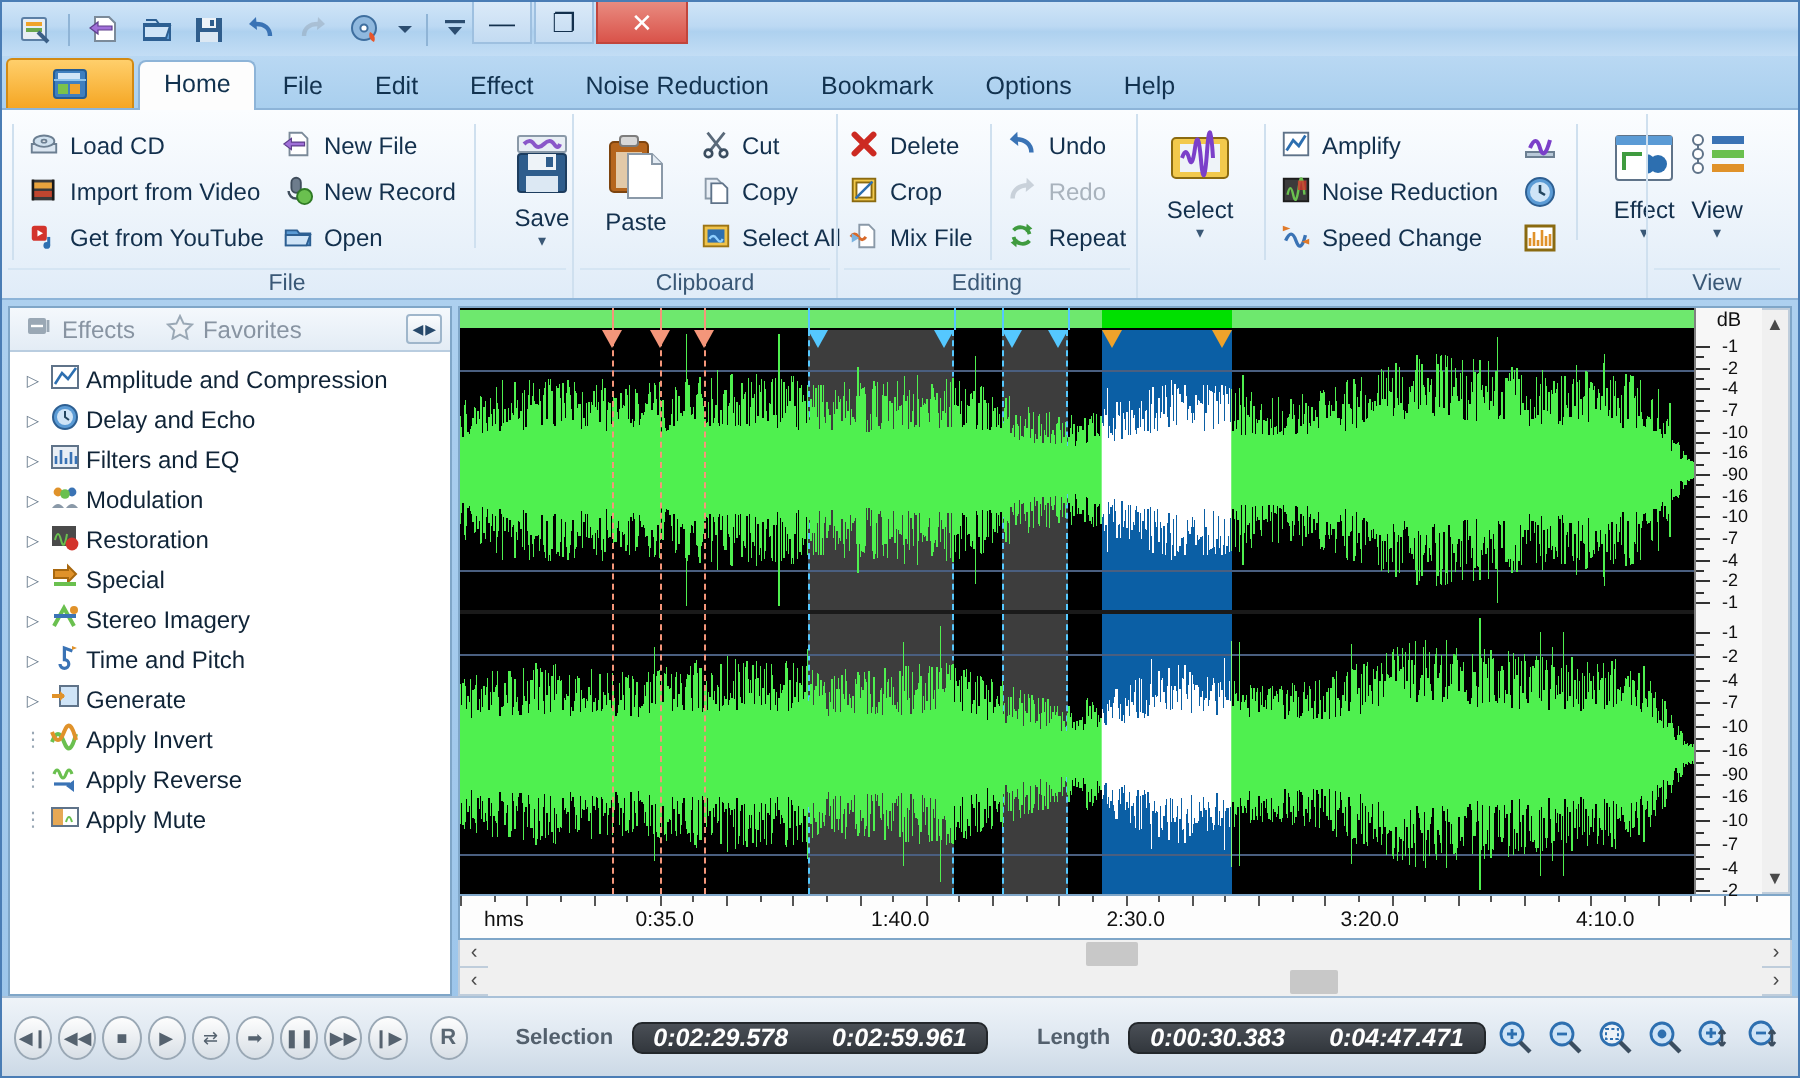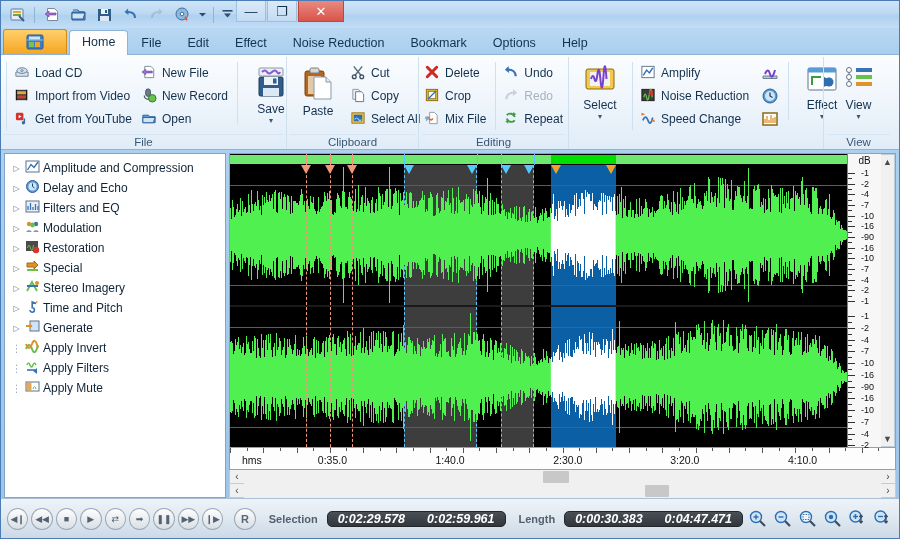--- a/index.html
+++ b/index.html
@@ -167,21 +167,21 @@
     flex:0 0 40px; height:40px; display:flex; align-items:center; gap:3px; padding:0 6px;
     background:linear-gradient(180deg,#eef3f8 0%, #dfe8f1 50%, #ccd9e6 100%);
     border-top:1px solid #a9c1d8;
   }
   .tbtn {
     width:22px; height:22px; border-radius:50%; display:flex; align-items:center; justify-content:center;
     background:linear-gradient(180deg,#fdfdfd,#d8dfe6); border:1px solid #9aa8b5; cursor:pointer;
     color:#55626f; font-size:9px;
   }
   .tbtn.rec { margin-left:8px; font-size:11px; font-weight:bold; color:#5a6773; }
-  .st-label { font-size:11px; font-weight:bold; color:#53606d; margin:0 6px 0 10px; }
+  .st-label { font-size:11px; font-weight:bold; color:#53606d; margin:0 6px 0 21px; }
   .readout {
     display:flex; align-items:center; gap:22px; padding:0 10px;
     background:linear-gradient(180deg,#4a4f56,#32373d); border:1px solid #23272b;
     border-radius:5px; color:#fff; font-style:italic; font-weight:bold; font-size:12.5px;
   }
   .zoomtools { margin-left:auto; display:flex; gap:3px; }
   .zbtn { width:22px; height:22px; display:flex; align-items:center; justify-content:center;
           border-radius:3px; cursor:pointer; }
 </style>
 </head>
@@ -597,20 +597,44 @@
           <span class="caret">▾</span>
         </div>
       </div>
       <div class="group-title">View</div>
     </div>
   </div>
 
   <div class="main">
 
     <div class="sidebar">
+      <div class="side-tabs">
+        <div class="side-tab">
+          <span class="icon">
+            <svg width="14" height="12" viewBox="0 0 14 12">
+              <rect x="1" y="2" width="9" height="8" rx="1" fill="#9aa8b5"></rect>
+              <path d="M2.5 6 h6" stroke="#fff" stroke-width="1.2"></path>
+              <path d="M11 3 v6" stroke="#9aa8b5" stroke-width="1.4"></path>
+            </svg>
+          </span>
+          <span>Effects</span>
+        </div>
+        <div class="side-tab">
+          <span class="icon">
+            <svg width="14" height="13" viewBox="0 0 14 13">
+              <path d="M7 1 l1.8 3.8 4.2.5 -3.1 2.9 .8 4.1 -3.7-2 -3.7 2 .8-4.1 -3.1-2.9 4.2-.5z" fill="#eef2f6" stroke="#9aa8b5"></path>
+            </svg>
+          </span>
+          <span>Favorites</span>
+        </div>
+        <div class="side-nav">
+          <span>◀</span>
+          <span>▶</span>
+        </div>
+      </div>
 
       <div class="tree">
         <div class="tnode">
           <span class="twist">▷</span>
           <span class="icon">
             <svg width="15" height="15" viewBox="0 0 15 15">
                 <rect x="1" y="2" width="13" height="11" fill="#fff" stroke="#5f7389"></rect>
                 <path d="M2.5 11 L6 5.5 L9 8.5 L13 3" stroke="#2d6fb0" fill="none" stroke-width="1.3"></path>
               </svg>
           </span>
@@ -714,21 +738,21 @@
         </div>
         <div class="tnode">
           <span class="tleaf-dots">⋮</span>
           <span class="icon">
             <svg width="15" height="15" viewBox="0 0 15 15">
                 <path d="M2 6 q1.5-4 3 0 t3 0 t3 0" fill="none" stroke="#6ac04f" stroke-width="1.6"></path>
                 <path d="M12 9 l-4 3 4 3z" fill="#3a73b5"></path>
                 <path d="M2 11 h8" stroke="#3a73b5" stroke-width="1.6"></path>
               </svg>
           </span>
-          <span>Apply Filters</span>
+          <span>Apply Reverse</span>
         </div>
         <div class="tnode">
           <span class="tleaf-dots">⋮</span>
           <span class="icon">
             <svg width="15" height="15" viewBox="0 0 15 15">
                 <rect x="1" y="3" width="13" height="9" fill="#fff" stroke="#5f7389"></rect>
                 <rect x="1.5" y="3.5" width="5" height="8" fill="#e0922a" opacity=".8"></rect>
                 <path d="M8 10 q1.5-5 3 0" fill="none" stroke="#6ac04f"></path>
               </svg>
           </span>

